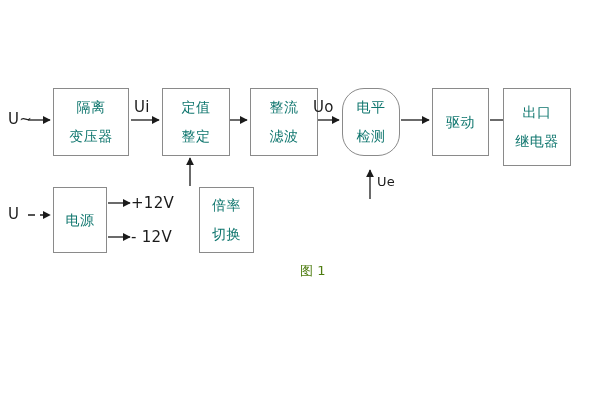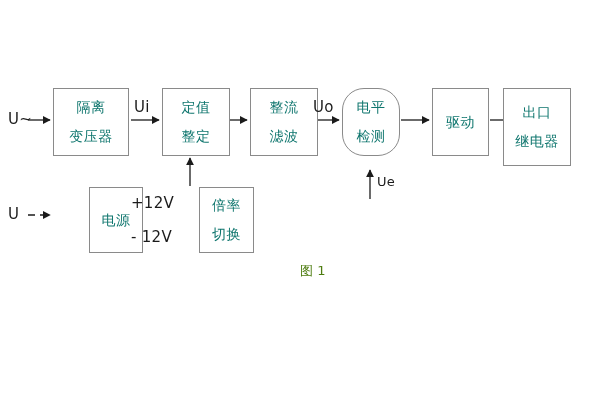--- a/index.html
+++ b/index.html
@@ -119,21 +119,21 @@
 
   <div class="box single" style="left:432px; top:88px; width:57px; height:68px;">
     <span class="ln">驱动</span>
   </div>
 
   <div class="box" style="left:503px; top:88px; width:68px; height:78px;">
     <span class="ln">出口</span>
     <span class="ln">继电器</span>
   </div>
 
-  <div class="box single" style="left:53px; top:187px; width:54px; height:66px;margin-left:36px;">
+  <div class="box single" style="left:53px; top:187px; width:54px; height:66px;">
     <span class="ln">电源</span>
   </div>
 
   <div class="box" style="left:163px; top:187px; width:55px; height:66px;margin-left:36px;">
     <span class="ln">倍率</span>
     <span class="ln">切换</span>
   </div>
 
 
   <div class="lbl big" style="left:8px; top:110px;">U~</div>

